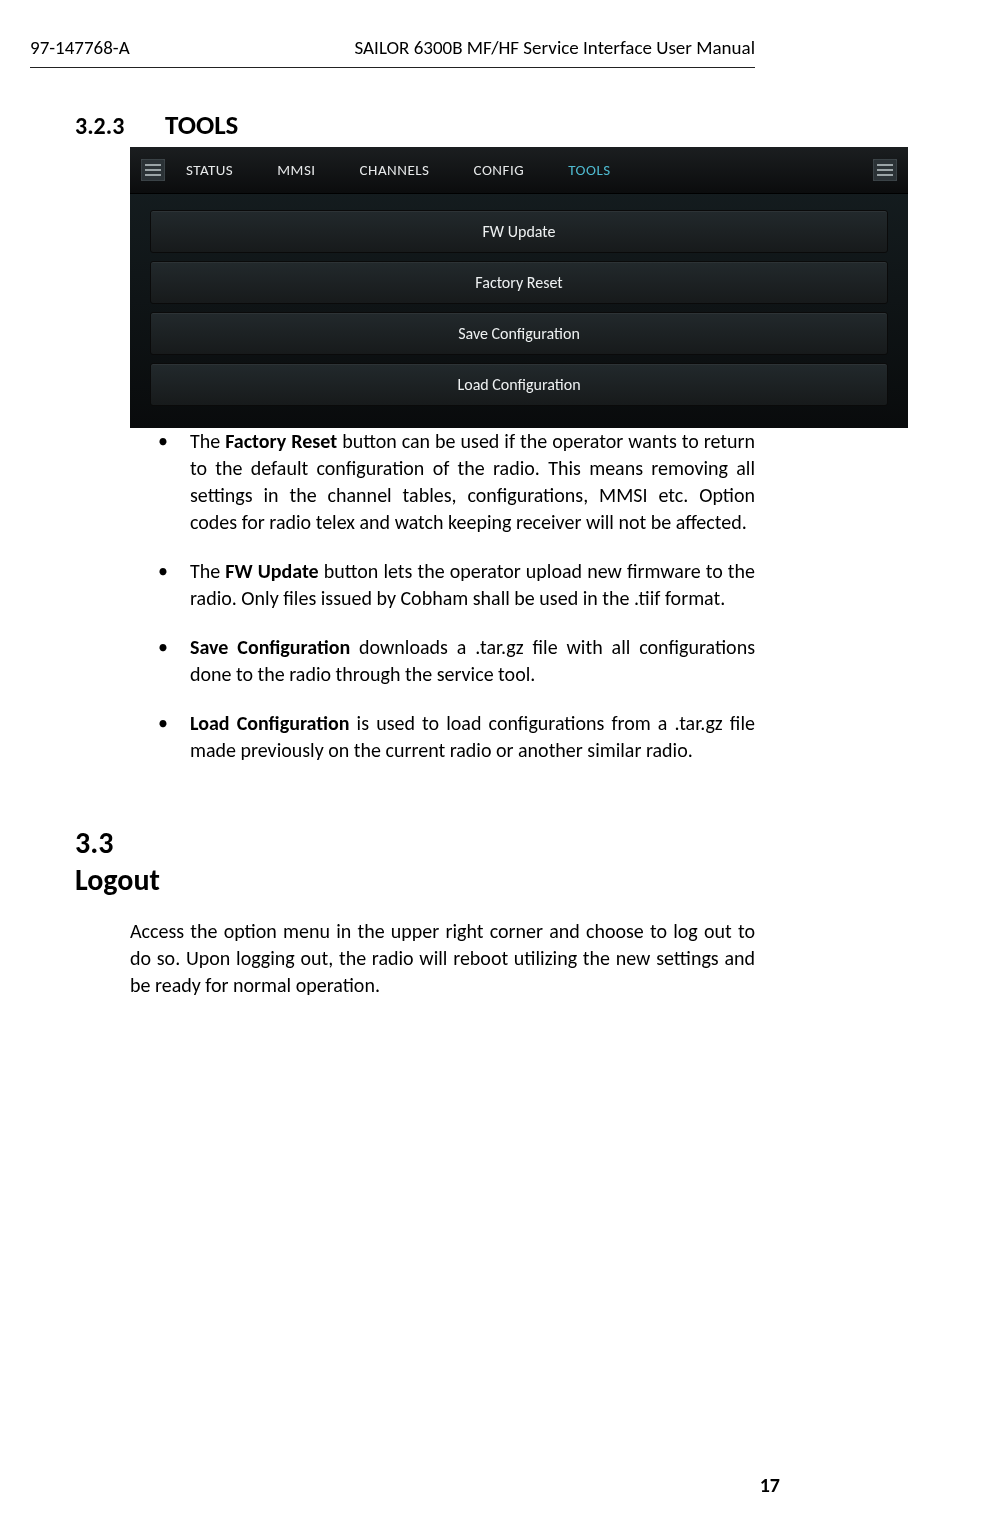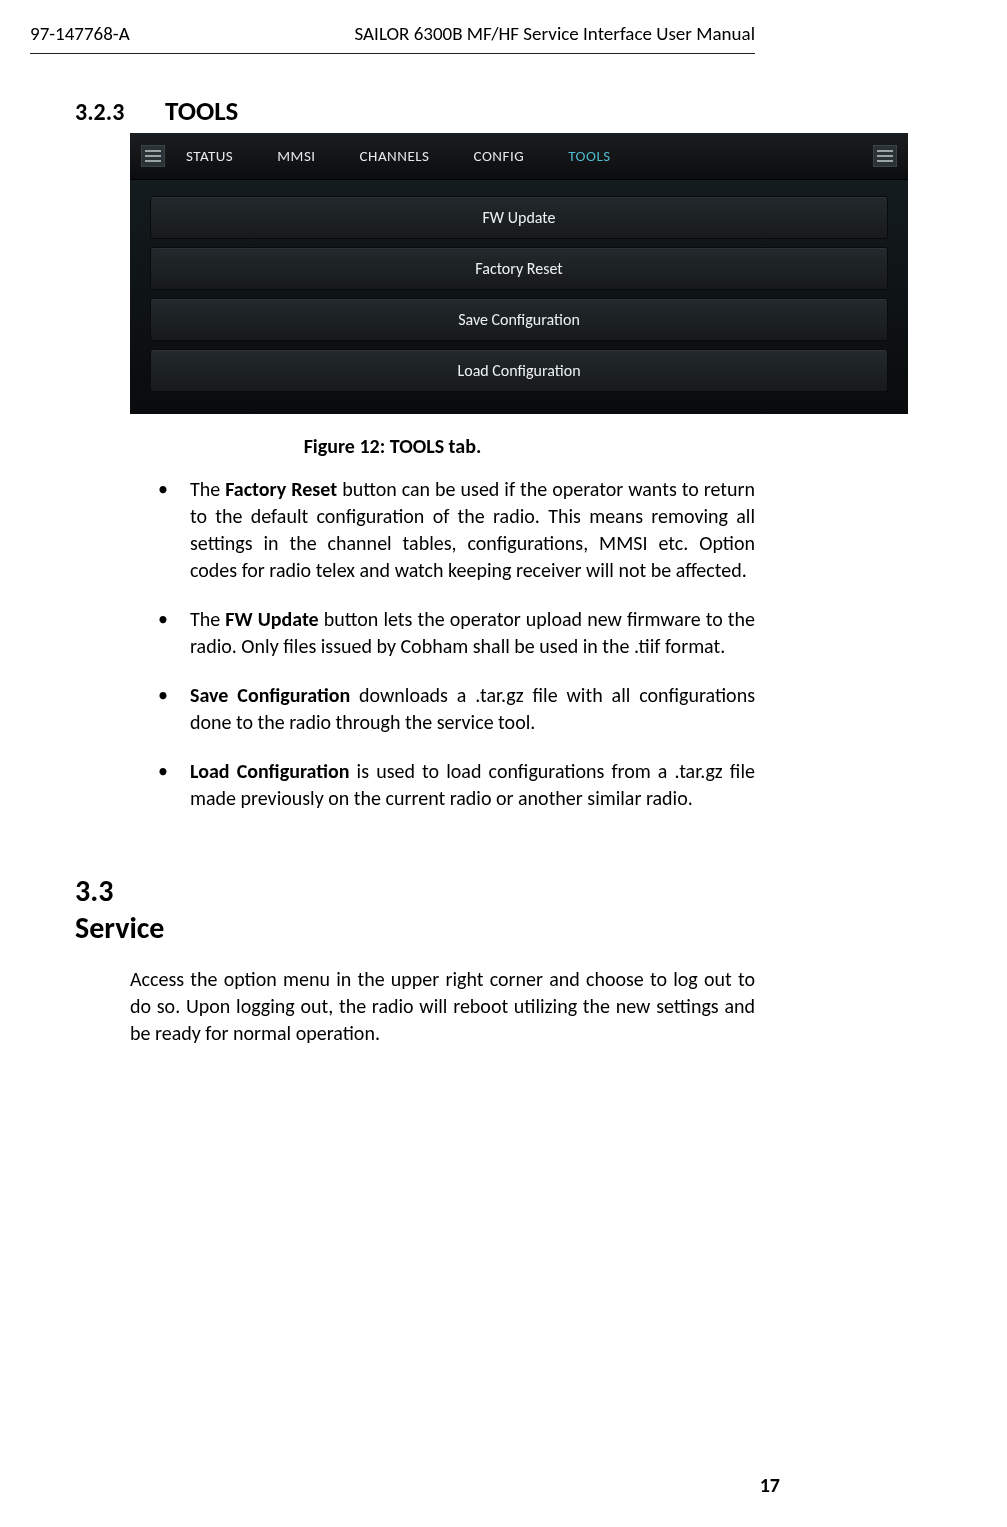--- a/index.html
+++ b/index.html
@@ -8,21 +8,21 @@
     background: #fff;
     font-family: Calibri, "Segoe UI", Arial, sans-serif;
     color: #000;
     width: 1007px;
   }
   .page {
     width: 810px;
     min-height: 1527px;
     position: relative;
     box-sizing: border-box;
-    padding: 22px 55px 0 30px;
+    padding: 36px 55px 0 30px;
   }
   
   .doc-header {
     display: flex;
     justify-content: space-between;
     font-size: 19px;
     padding: 0 0 8px 0;
     border-bottom: 1.5px solid #222;
   }
   
@@ -193,42 +193,41 @@
       </div>
     </div>
     <div class="ss-body">
       <div class="ss-item">FW Update</div>
       <div class="ss-item">Factory Reset</div>
       <div class="ss-item">Save Configuration</div>
       <div class="ss-item">Load Configuration</div>
     </div>
   </div>
 
-  <div class="fig-caption">Figure 12: TOOLS tab.</div>
 
   <div class="body-block">
     <ul class="bullets">
       <li>
         <span>The </span><span class="bold">Factory Reset</span><span> button can be used if the operator wants to return to the default configuration of the radio. This means removing all settings in the channel tables, configurations, MMSI etc. Option codes for radio telex and watch keeping receiver will not be affected.</span>
       </li>
       <li>
         <span>The </span><span class="bold">FW Update</span><span> button lets the operator upload new firmware to the radio. Only files issued by Cobham shall be used in the .tiif format.</span>
       </li>
       <li>
         <span class="bold">Save Configuration</span><span> downloads a .tar.gz file with all configurations done to the radio through the service tool.</span>
       </li>
       <li>
         <span class="bold">Load Configuration</span><span> is used to load configurations from a .tar.gz file made previously on the current radio or another similar radio.</span>
       </li>
     </ul>
   </div>
 
   <div class="sec-h sec-33">
     <span class="num">3.3</span>
-    <span class="title">Service</span>
+    <span class="title">Logout</span>
   </div>
 
   <div class="body-block">
     <p class="para">Access the option menu in the upper right corner and choose to log out to do so. Upon logging out, the radio will reboot utilizing the new settings and be ready for normal operation.</p>
   </div>
 
   <div class="page-number">17</div>
 </div>
 
 </body></html>

